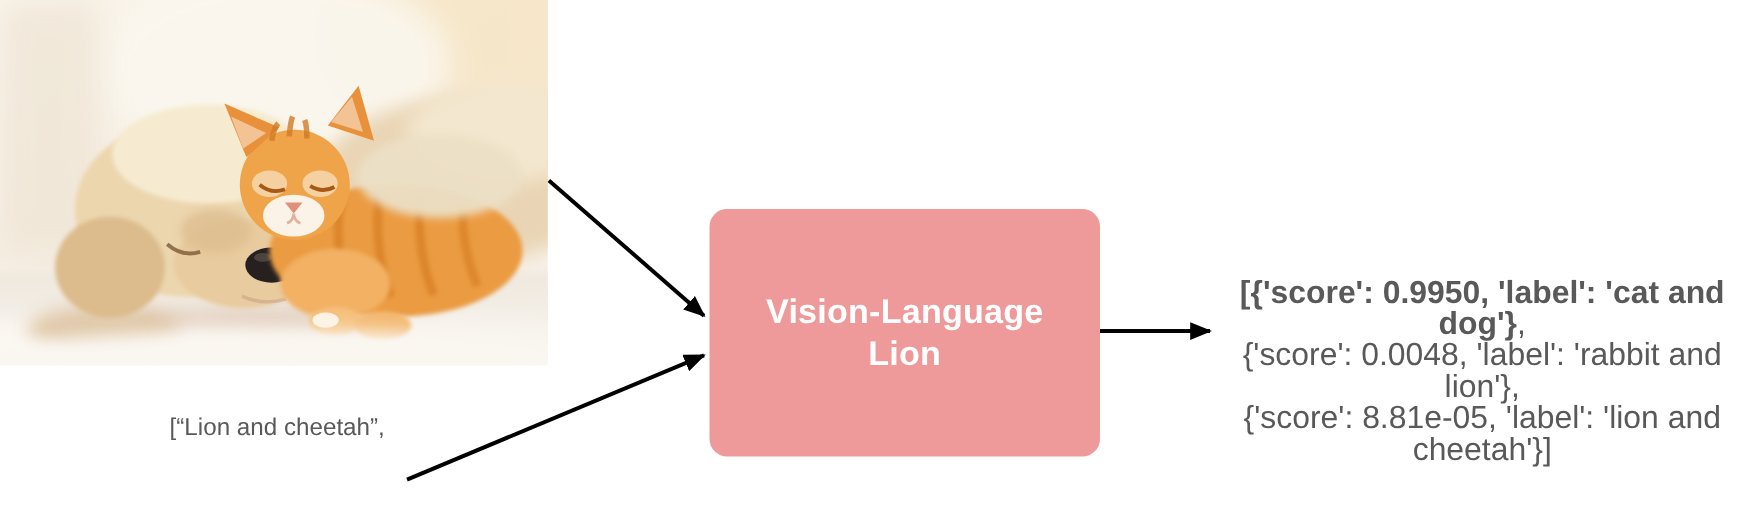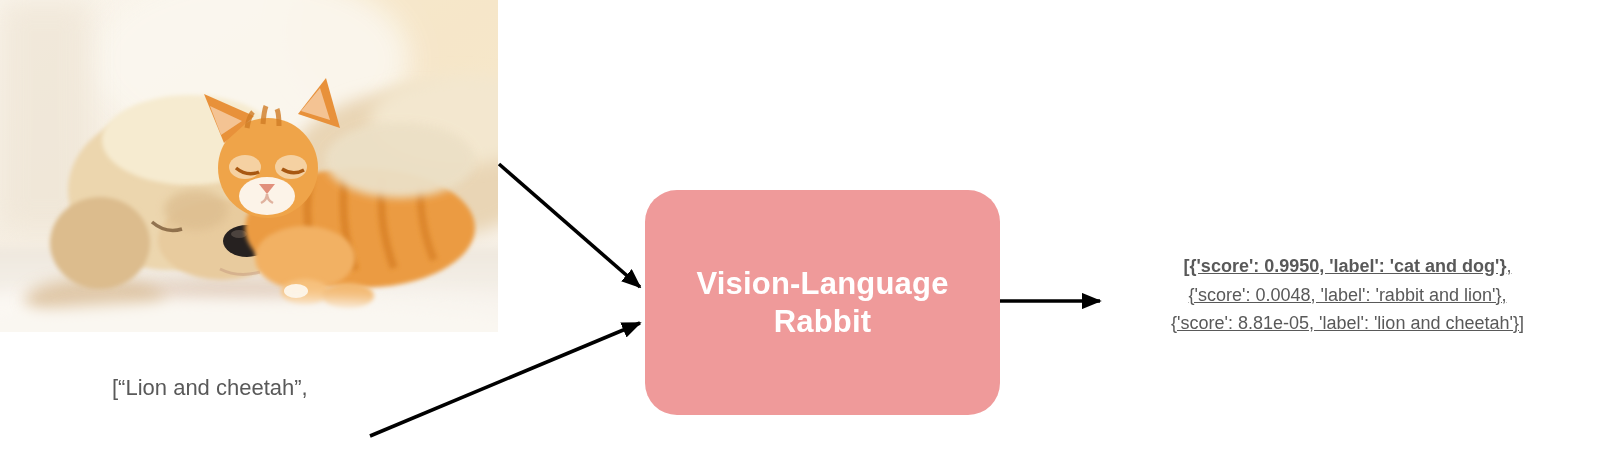--- a/index.html
+++ b/index.html
@@ -21,52 +21,51 @@
     left: 0; top: 0;
     width: 1600px; height: 473px;
     pointer-events: none;
   }
   .arrows line { stroke: var(--color-arrow, #000000); stroke-width: 3.6px; }
   .arrows marker path { fill: var(--color-arrow, #000000); }
   .model-box {
     position: absolute;
     left: 645px; top: 190px;
     width: 355px; height: 225px;
-    border-radius: 32px;
+    border-radius: 16px;
     background: var(--color-model-box, #ef9a9a);
     display: flex;
     align-items: center;
     justify-content: center;
   }
   .model-box .label {
     color: var(--color-model-box-text, #ffffff);
     font-weight: bold;
     font-size: 31px;
     line-height: 38px;
     text-align: center;
     letter-spacing: 0.2px;
   }
   .input-list {
     position: absolute;
     left: 112px; top: 372px;
     width: 280px;
-    text-align: left;
+    text-align: center;
     color: var(--color-text-gray, #595959);
     font-size: 22px;
     line-height: 31.5px;
   }
   .output-block {
     position: absolute;
     left: 1095px; top: 252px;
     width: 505px;
     text-align: center;
     color: var(--color-text-gray, #595959);
-    font-size: 18px;
+    font-size: 29px;
     line-height: 28.5px;
-    text-decoration: underline;
   }
   .output-block .bold { font-weight: bold; }
 </style>
 </head>
 <body>
 
 <div class="canvas">
 
   <svg class="photo" viewBox="0 0 498 332" aria-hidden="true">
     <defs>
@@ -165,21 +164,21 @@
       </marker>
     </defs>
     <line x1="499" y1="164" x2="640" y2="287" marker-end="url(#ah)"></line>
     <line x1="370" y1="436" x2="640" y2="323" marker-end="url(#ah)"></line>
     <line x1="1000" y1="301" x2="1100" y2="301" marker-end="url(#ah)"></line>
   </svg>
 
   <div class="model-box">
     <div class="label">
       <div>Vision-Language</div>
-      <div>Rabbit</div>
+      <div>Lion</div>
     </div>
   </div>
 
   <div class="input-list">
     <div>[“Lion and cheetah”,</div>
   </div>
 
   <div class="output-block">
     <div><span class="bold">[{'score': 0.9950, 'label': 'cat and dog'}</span><span>,</span></div>
     <div>{'score': 0.0048, 'label': 'rabbit and lion'},</div>

